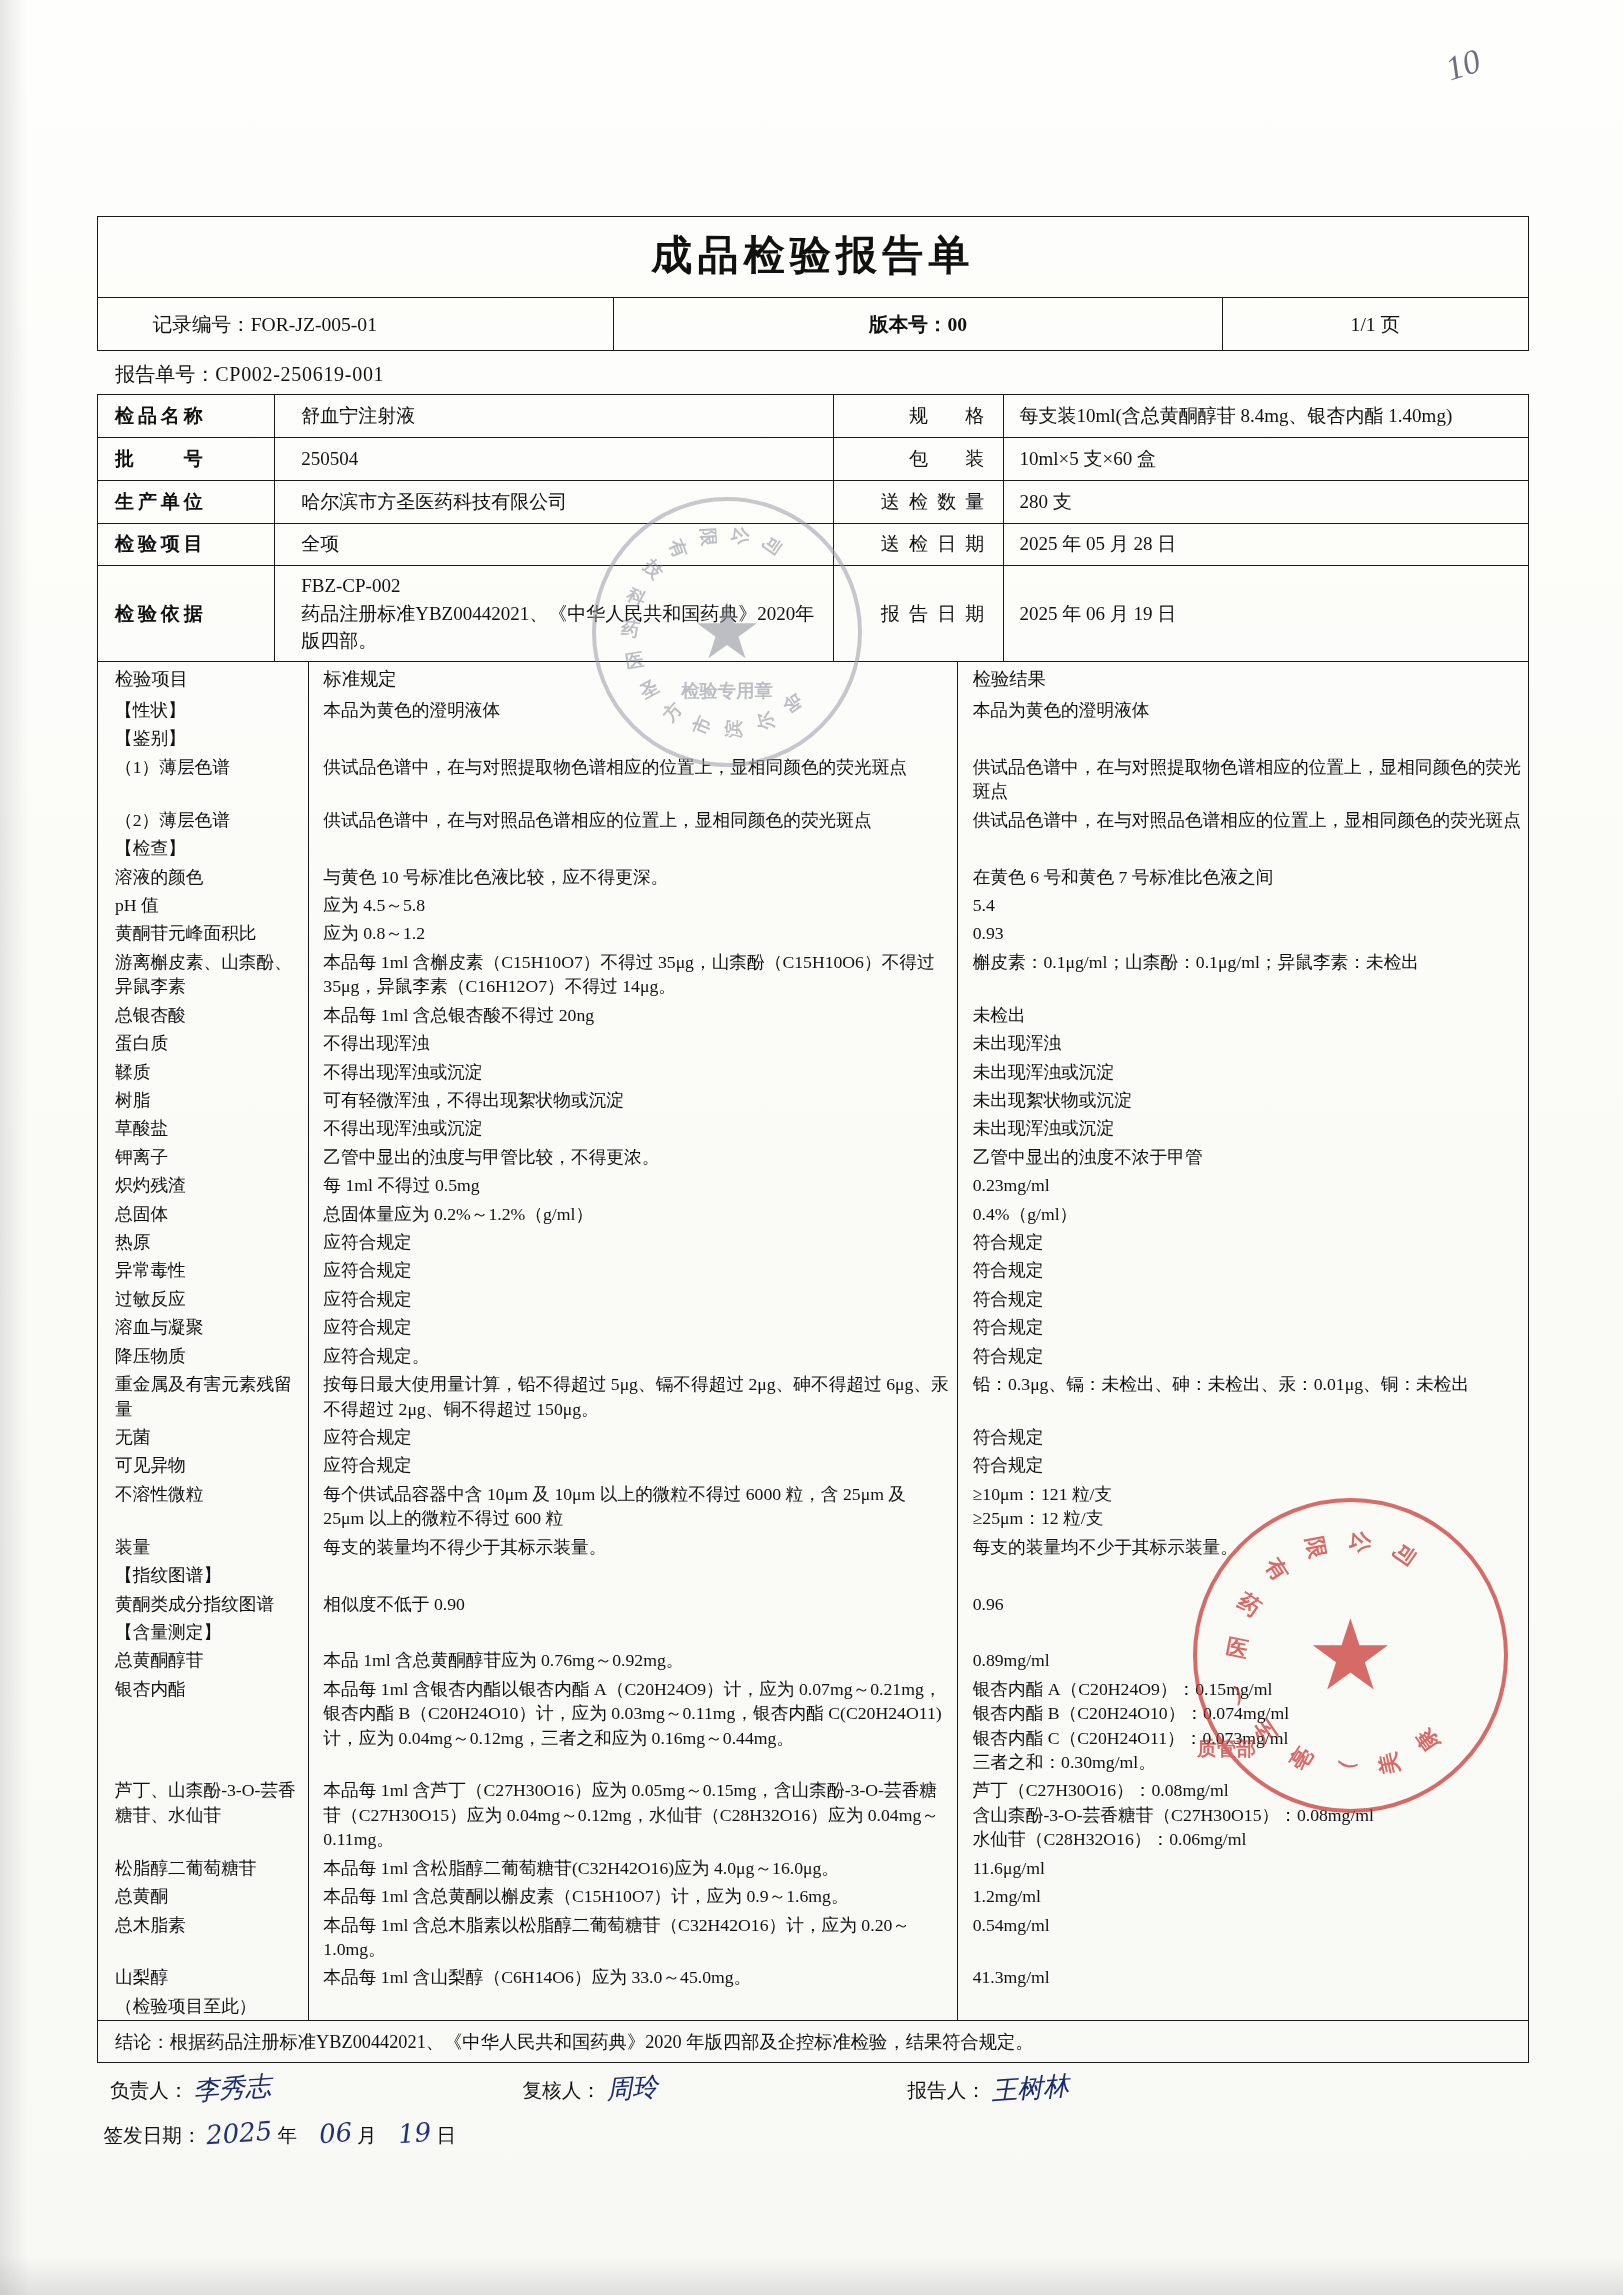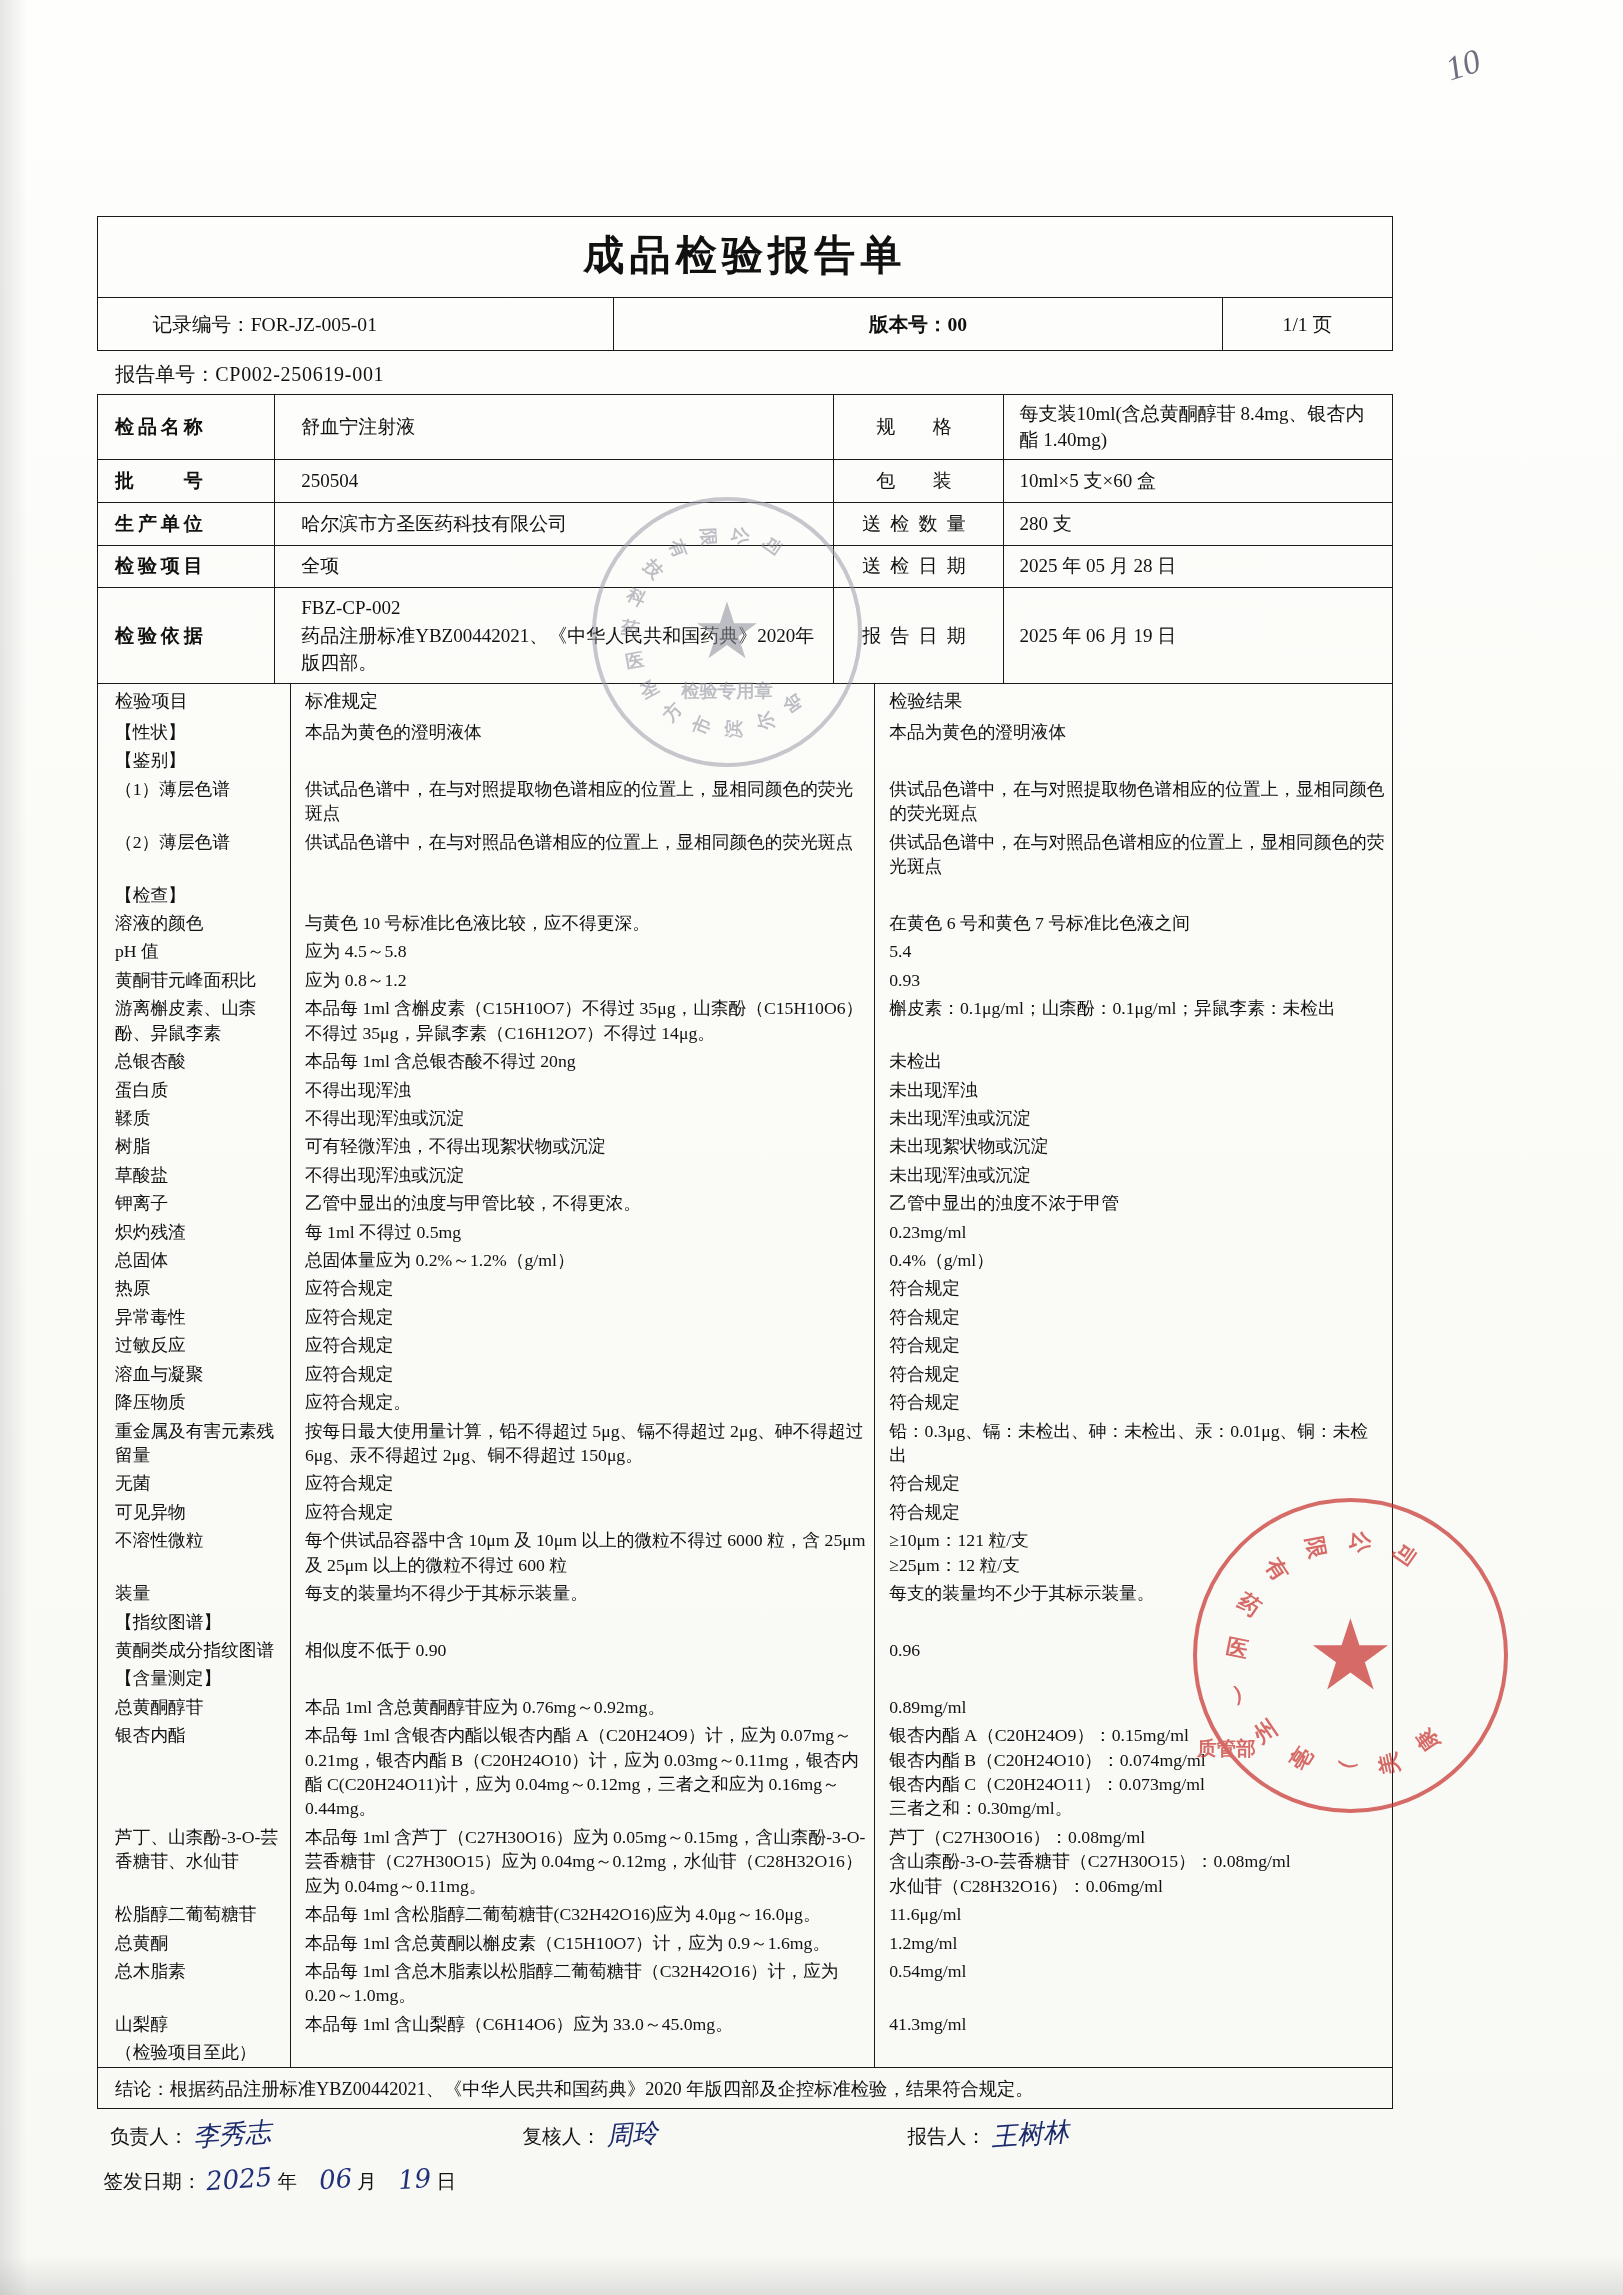--- a/index.html
+++ b/index.html
@@ -36,21 +36,21 @@
     font-size: 34px;
     color: #6f6f80;
     transform: rotate(-18deg);
     font-style: italic;
   }
 
   .doc {
     position: absolute;
     left: 97px;
     top: 216px;
-    width: 1296px;
+    width: 1432px;
   }
 
   table.frame {
     border-collapse: collapse;
     width: 100%;
   }
 
   .title-row td {
     border: 1.3px solid #1a1a1a;
     text-align: center;
@@ -84,21 +84,21 @@
     font-size: 19px;
   }
   table.info td {
     border: 1.3px solid #1a1a1a;
     padding: 5.9px 9.2px;
     height: 30px;
     vertical-align: middle;
   }
   .lbl { width: 150px; padding-left: 17px !important; letter-spacing: 3.9px; font-weight: bold; }
   .val1 { width: 523px; padding-left: 26px !important; }
-  .lbl2 { width: 150px; text-align: center; letter-spacing: 9.2px; }
+  .lbl2 { width: 150px; text-align: right; letter-spacing: 9.2px; }
   .val2 { padding-left: 15.7px !important; }
 
   .std-basis { line-height: 1.45; }
 
   table.results {
     border-collapse: collapse;
     width: 100%;
     font-size: 17.7px;
   }
   table.results td {

